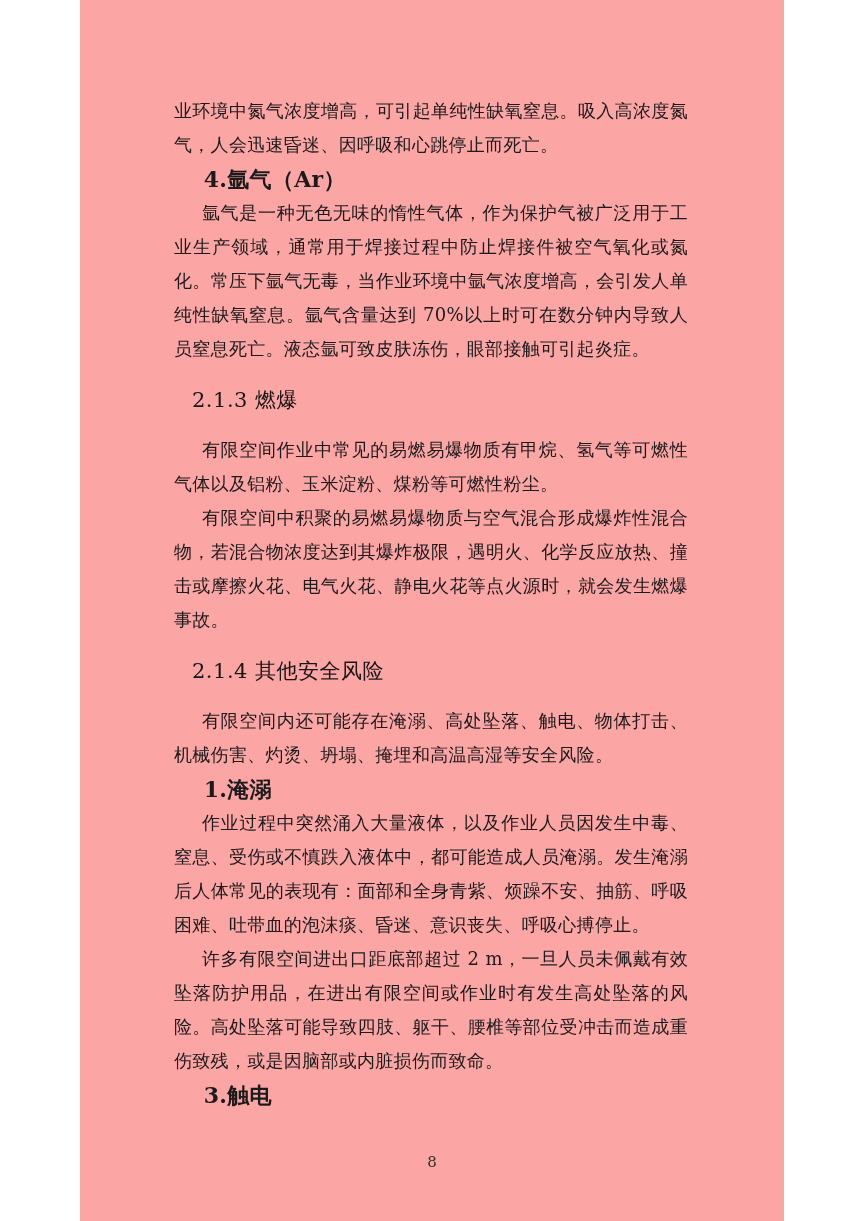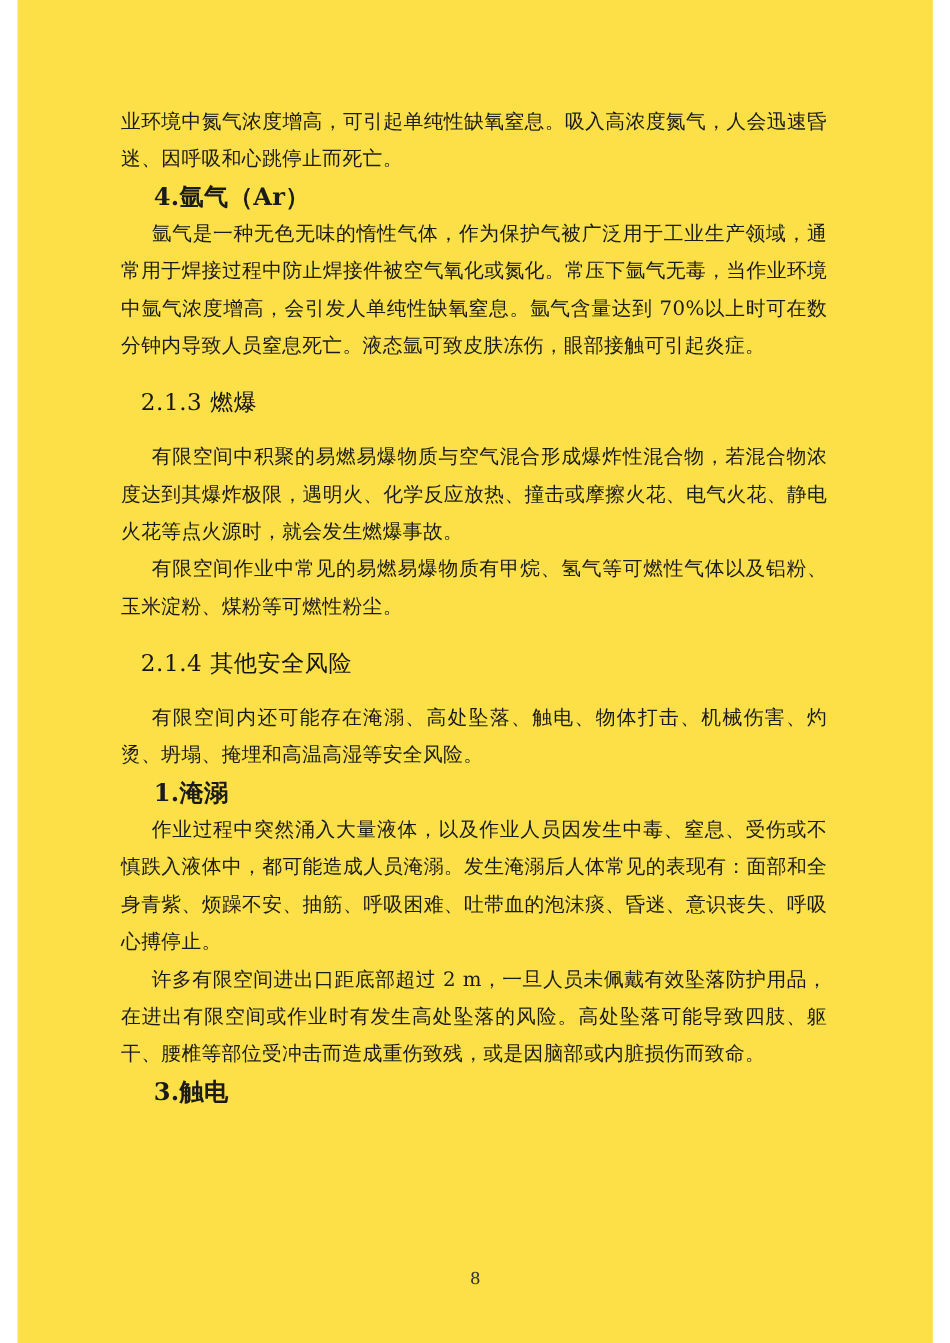--- a/index.html
+++ b/index.html
@@ -2,24 +2,24 @@
 <html><head>
 <meta charset="utf-8">
 <style>
   html, body {
     margin: 0;
     padding: 0;
     background: #ffffff;
   }
   .page {
     position: relative;
-    width: 832px;
+    width: 704px;
     height: 1221px;
     margin: 0 auto;
-    background: #fde047;
+    background: #fca5a5;
     color: #1b1b1b;
     font-family: "DejaVu Serif", "Liberation Serif", serif;
     overflow: hidden;
     box-sizing: border-box;
   }
   .content {
     padding: 94px 96px 0 94px;
   }
   p.body {
     margin: 0;
@@ -68,23 +68,23 @@
   <div class="content">
 
     <p class="body noindent">业环境中氮气浓度增高，可引起单纯性缺氧窒息。吸入高浓度氮气，人会迅速昏迷、因呼吸和心跳停止而死亡。</p>
 
     <p class="subhead">4.氩气（Ar）</p>
 
     <p class="body">氩气是一种无色无味的惰性气体，作为保护气被广泛用于工业生产领域，通常用于焊接过程中防止焊接件被空气氧化或氮化。常压下氩气无毒，当作业环境中氩气浓度增高，会引发人单纯性缺氧窒息。氩气含量达到 70%以上时可在数分钟内导致人员窒息死亡。液态氩可致皮肤冻伤，眼部接触可引起炎症。</p>
 
     <h2 class="section-heading">2.1.3 燃爆</h2>
 
+    <p class="body">有限空间作业中常见的易燃易爆物质有甲烷、氢气等可燃性气体以及铝粉、玉米淀粉、煤粉等可燃性粉尘。</p>
+
     <p class="body">有限空间中积聚的易燃易爆物质与空气混合形成爆炸性混合物，若混合物浓度达到其爆炸极限，遇明火、化学反应放热、撞击或摩擦火花、电气火花、静电火花等点火源时，就会发生燃爆事故。</p>
-
-    <p class="body">有限空间作业中常见的易燃易爆物质有甲烷、氢气等可燃性气体以及铝粉、玉米淀粉、煤粉等可燃性粉尘。</p>
 
     <h2 class="section-heading">2.1.4 其他安全风险</h2>
 
     <p class="body">有限空间内还可能存在淹溺、高处坠落、触电、物体打击、机械伤害、灼烫、坍塌、掩埋和高温高湿等安全风险。</p>
 
     <p class="subhead">1.淹溺</p>
 
     <p class="body">作业过程中突然涌入大量液体，以及作业人员因发生中毒、窒息、受伤或不慎跌入液体中，都可能造成人员淹溺。发生淹溺后人体常见的表现有：面部和全身青紫、烦躁不安、抽筋、呼吸困难、吐带血的泡沫痰、昏迷、意识丧失、呼吸心搏停止。</p>
 
 

